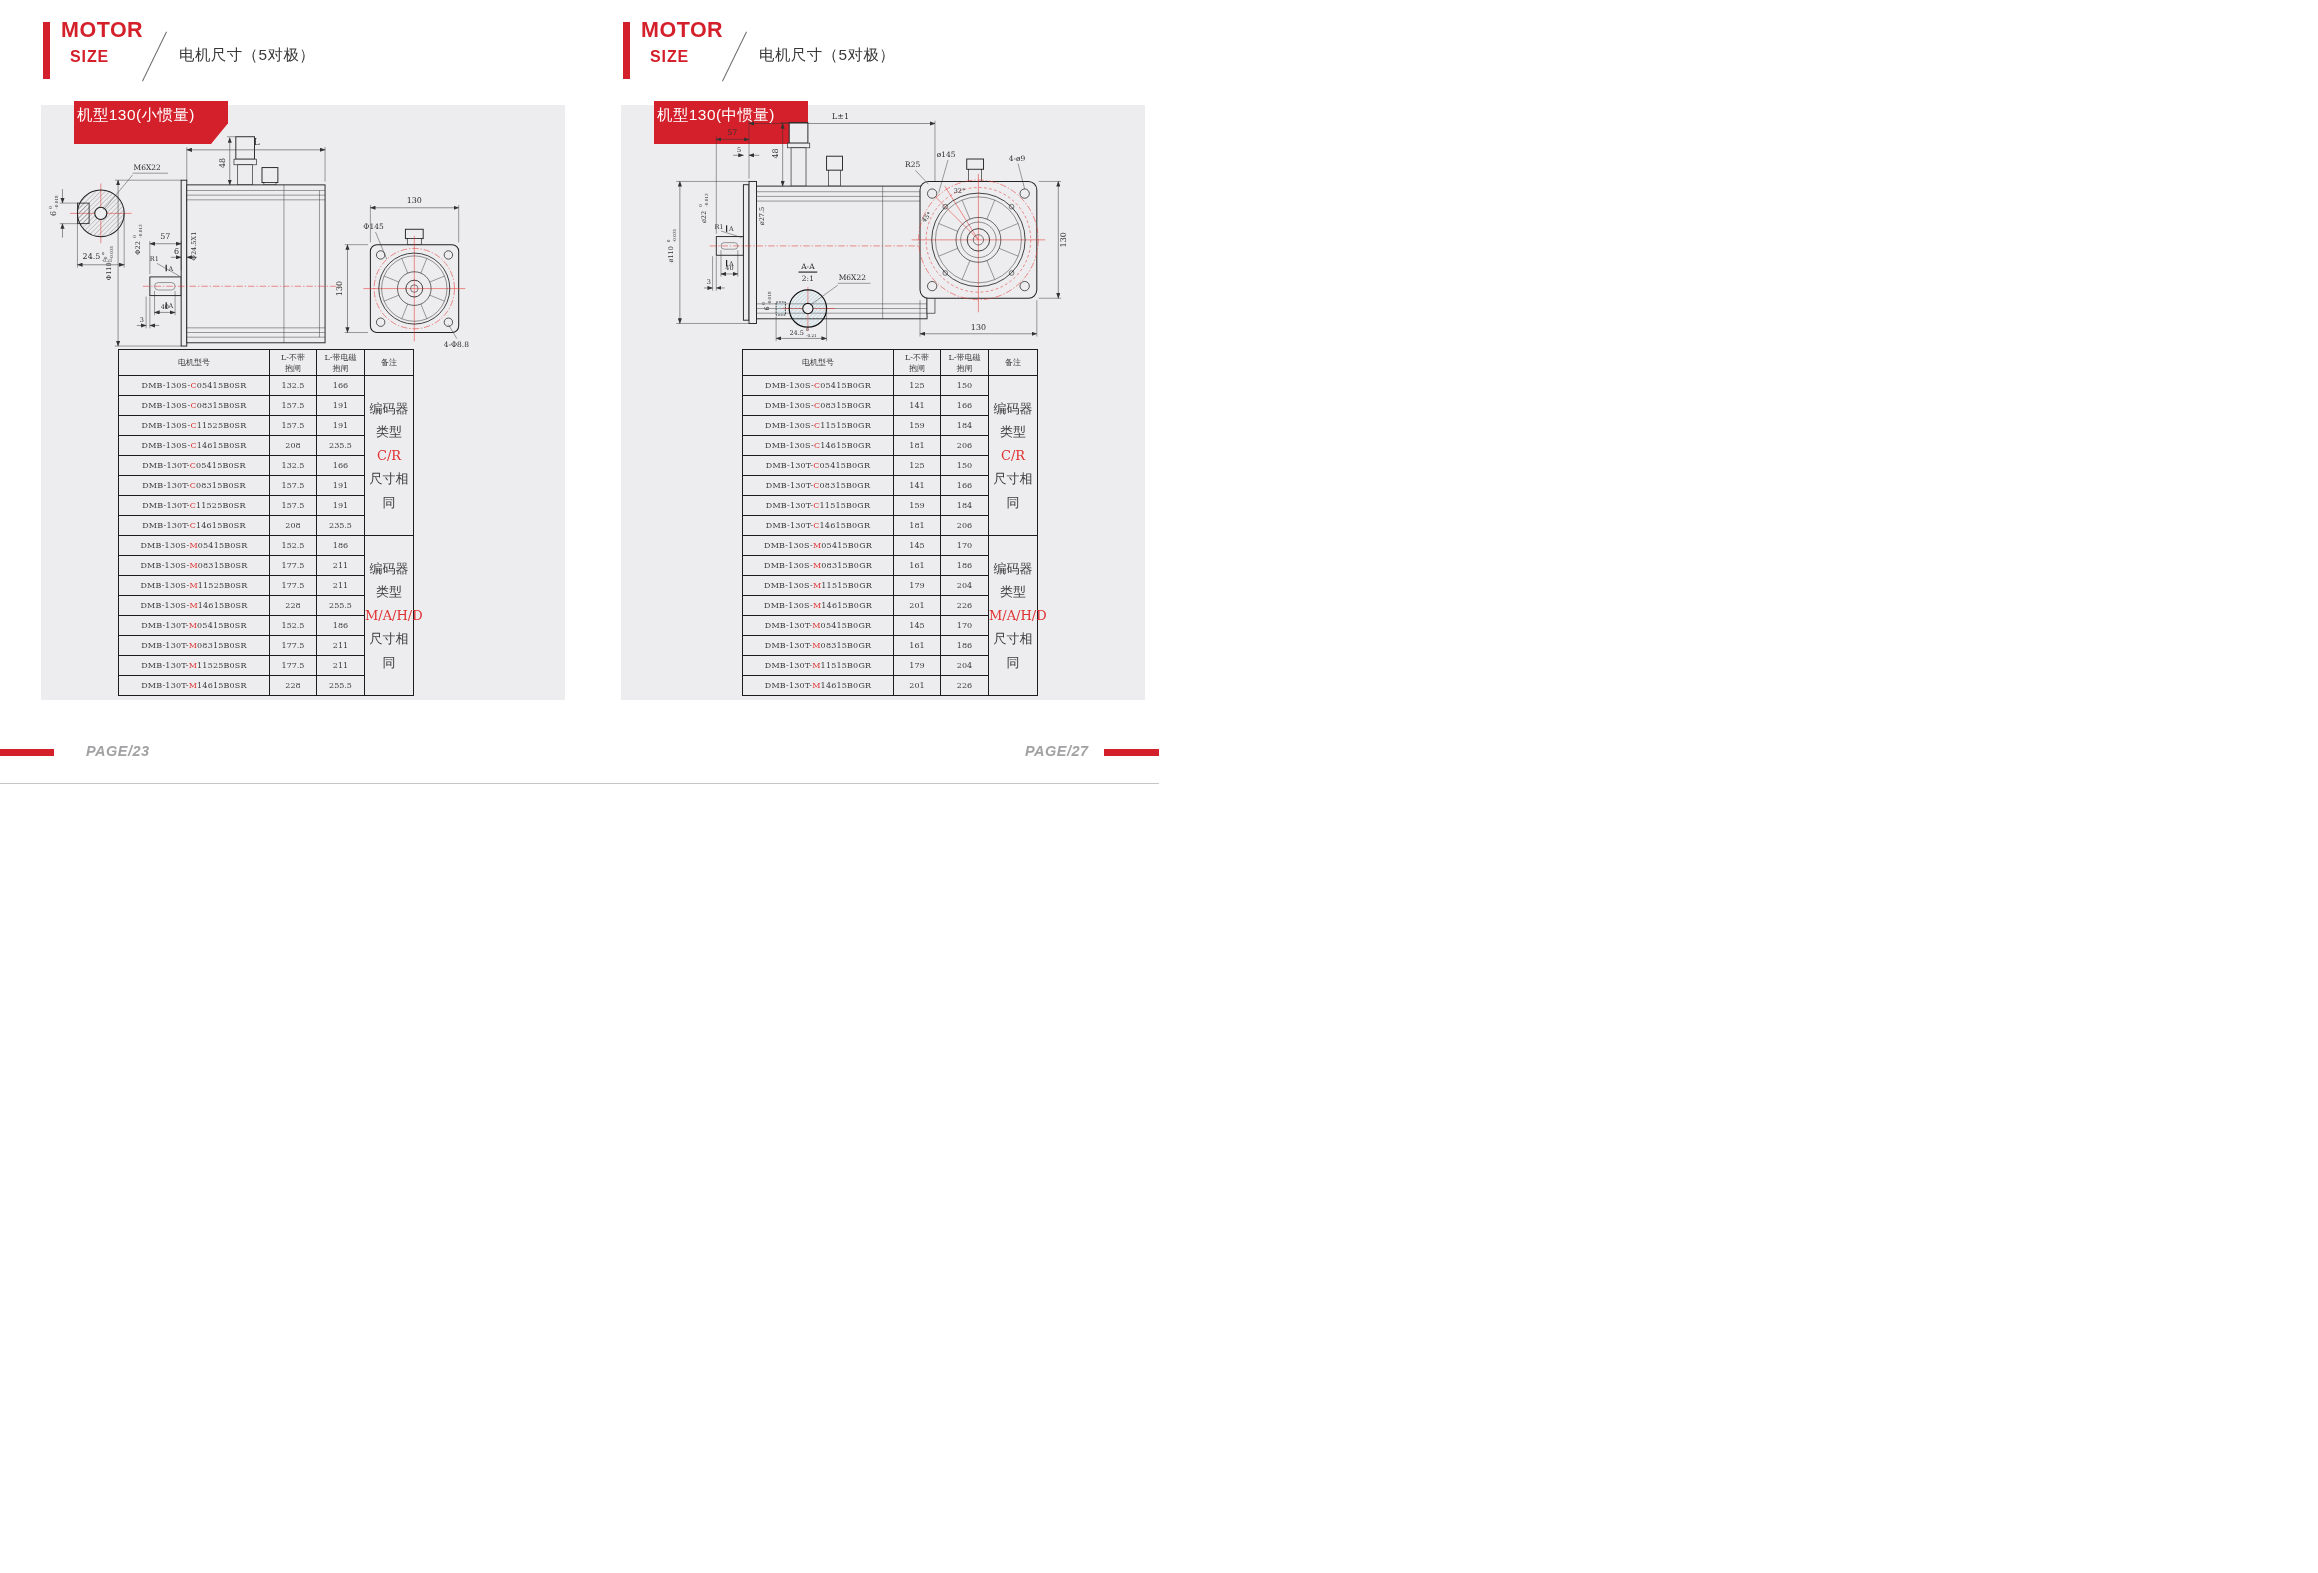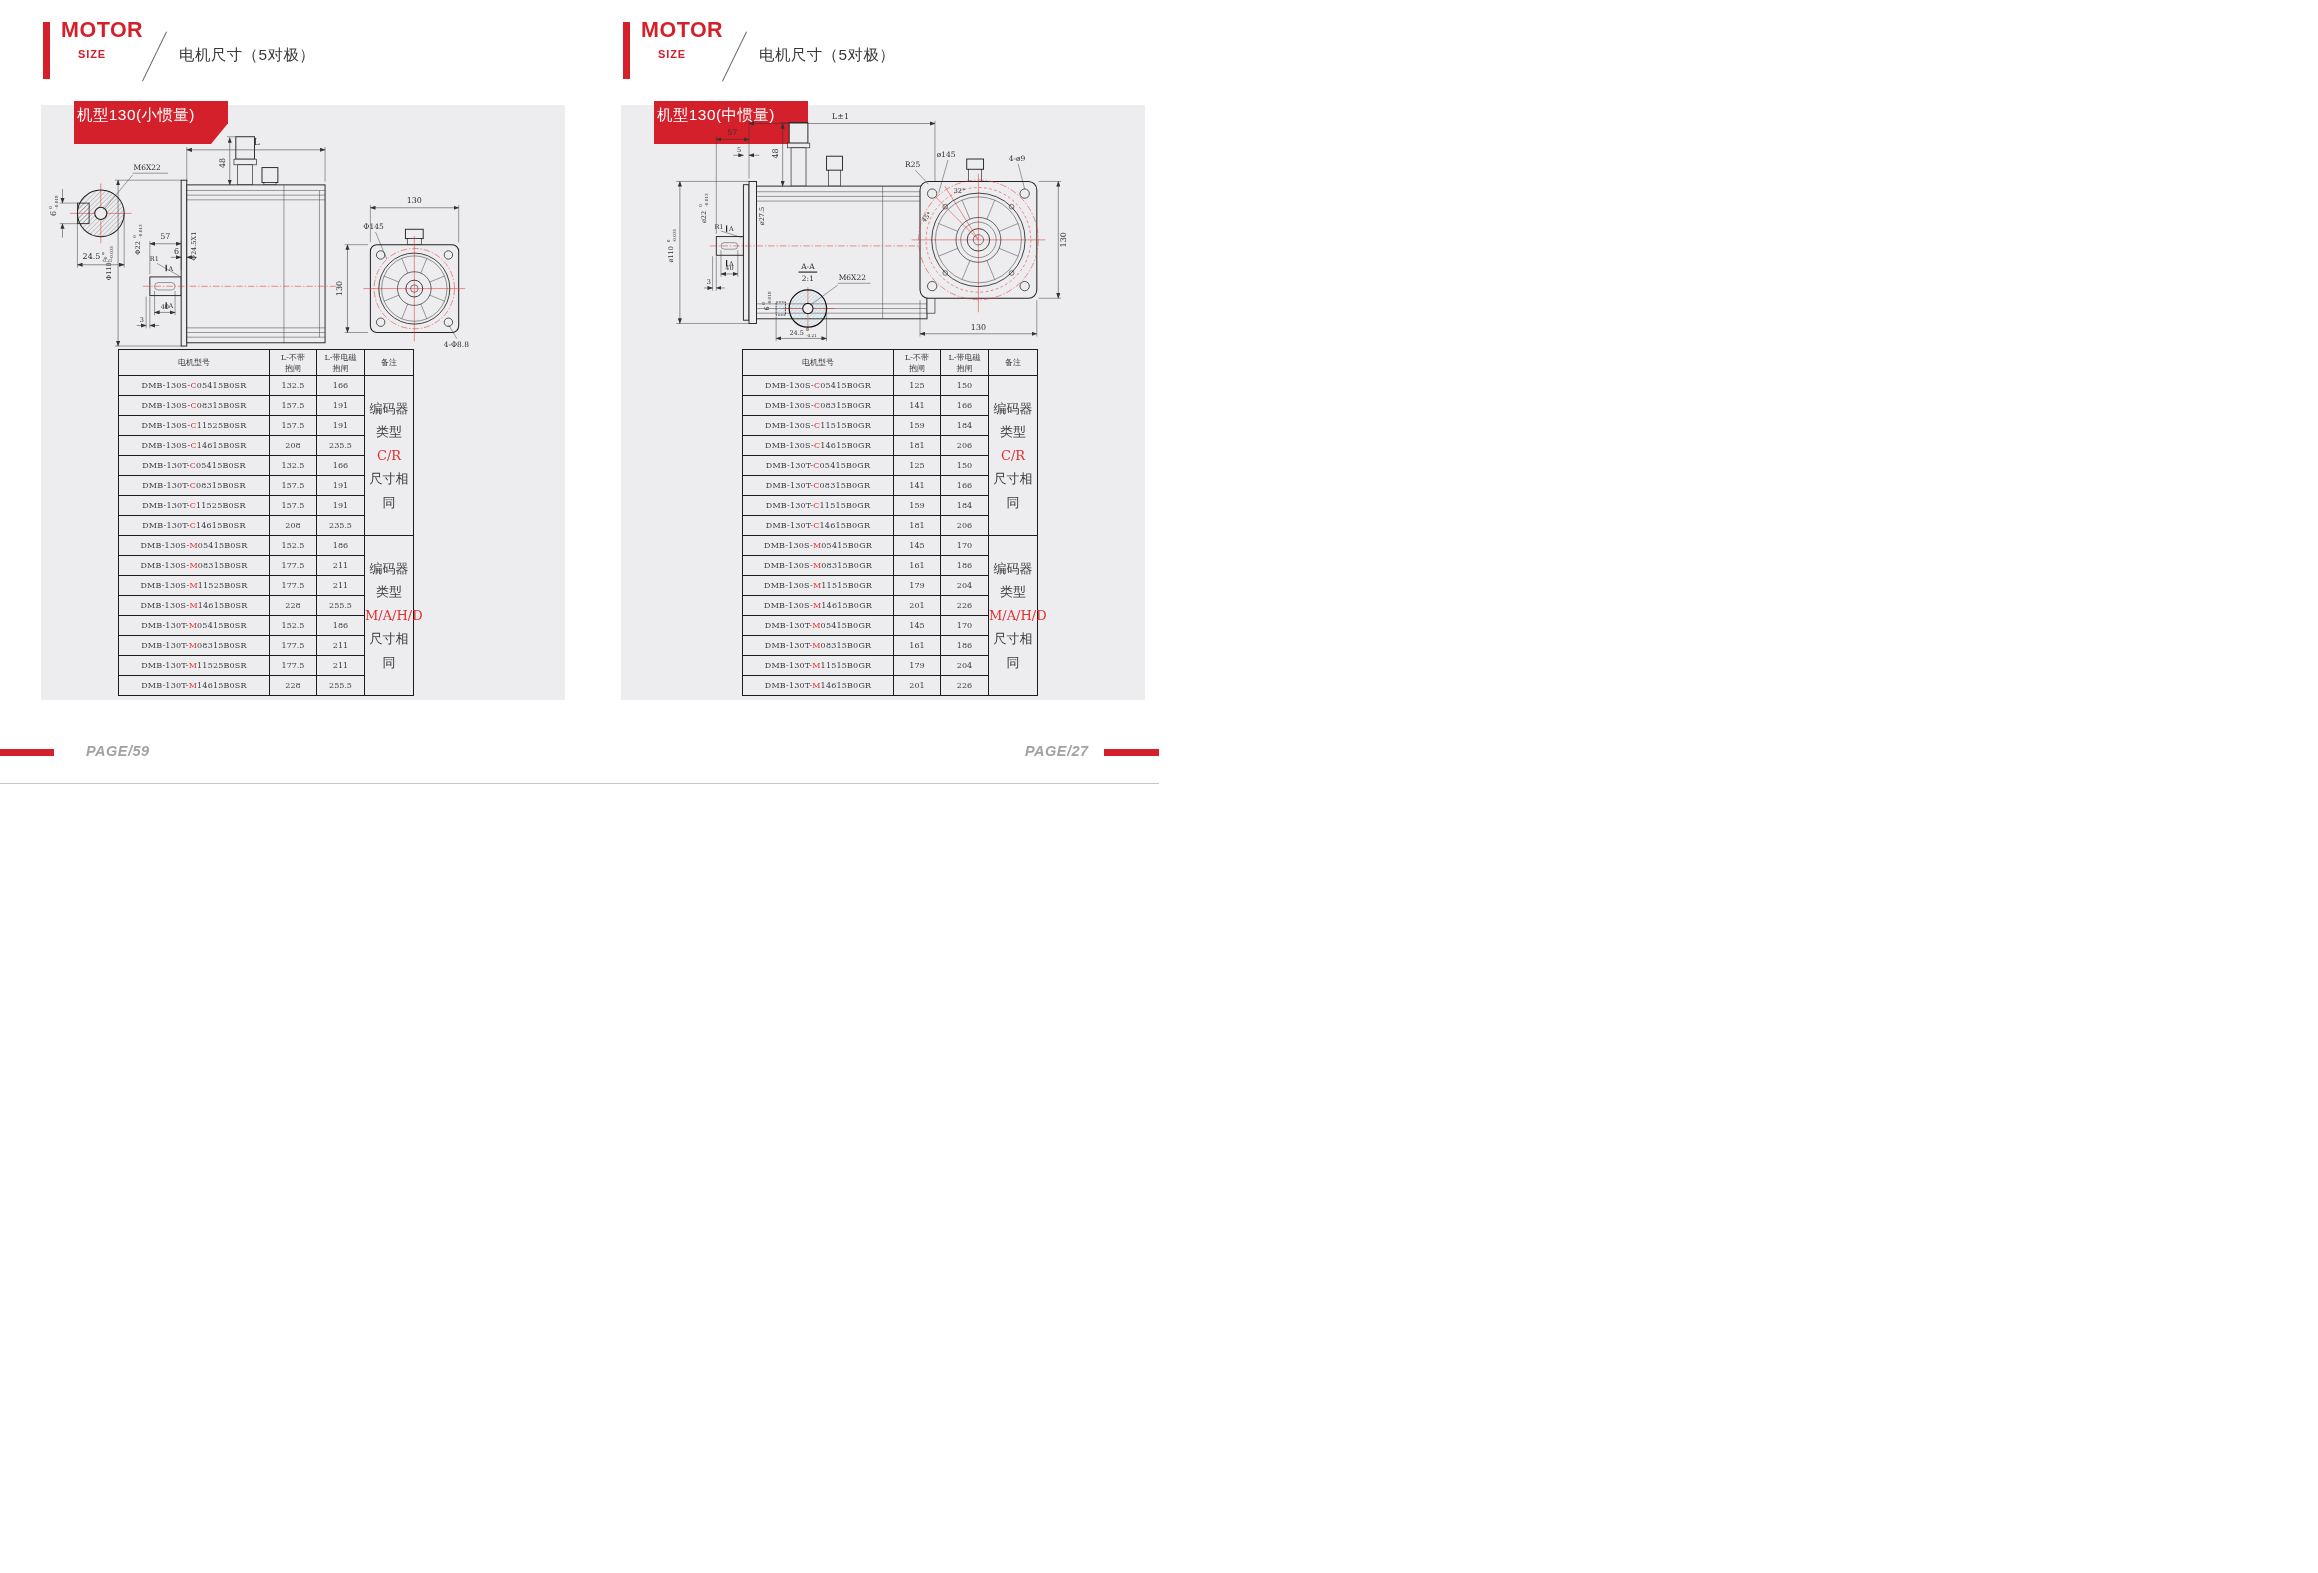--- a/index.html
+++ b/index.html
@@ -3,21 +3,21 @@
 <meta charset="utf-8">
 <style>
   html,body{margin:0;padding:0;background:#ffffff;}
   .spread{position:relative;width:1159px;height:787px;background:#f0abfc;font-family:"Liberation Sans",sans-serif;overflow:hidden;}
   .page{position:absolute;top:0;width:580px;height:787px;background:#fff;}
   .page.left{left:0;} .page.right{left:580px;}
 
   
   .vbar{position:absolute;left:43px;top:21.5px;width:7px;height:57px;background:#d4202b;}
   .brand{position:absolute;left:61px;top:18px;font-size:21.5px;font-weight:bold;color:#d4202b;letter-spacing:0.5px;}
-  .brand-sub{position:absolute;left:78px;top:48px;font-size:11px;font-weight:bold;color:#d4202b;letter-spacing:0.9px;}
+  .brand-sub{position:absolute;left:70px;top:48px;font-size:16px;font-weight:bold;color:#d4202b;letter-spacing:0.9px;}
   .slash{position:absolute;left:154px;top:29px;width:0.9px;height:55px;background:#6a6a6c;transform:rotate(26deg);}
   .zh-title{position:absolute;left:179px;top:45px;font-size:15.4px;color:#39393b;letter-spacing:0.5px;}
 
   
   .panel{position:absolute;left:41px;top:105px;width:524px;height:595px;background:#ededef;}
   .badge{position:absolute;left:42px;top:101px;width:154px;height:43px;background:#d4202b;
          clip-path:polygon(0 0,100% 0,100% 52%,89% 100%,0 100%);
          color:#fff;font-size:15.4px;line-height:28px;padding-left:3px;box-sizing:border-box;letter-spacing:0.5px;margin-left:32px;}
   .drawing{position:absolute;left:41px;}
 
@@ -339,21 +339,21 @@
             <td class="num">211</td>
           </tr>
           <tr>
             <td class="model"><span>DMB-130T-</span><span class="hl">M</span><span>14615B0SR</span></td>
             <td class="num">228</td>
             <td class="num">255.5</td>
           </tr>
         </tbody>
     </table>
 
-    <div class="page-num" style="left:86px;">PAGE/59</div>
+    <div class="page-num" style="left:86px;">PAGE/23</div>
     <div class="foot-bar" style="left:0;width:54px;"></div>
     <div class="bottom-rule"></div>
   </div>
 
   <div class="page right">
     <div class="vbar"></div>
     <div class="brand">MOTOR</div>
     <div class="brand-sub">SIZE</div>
     <div class="slash"></div>
     <div class="zh-title">电机尺寸（5对极）</div>

